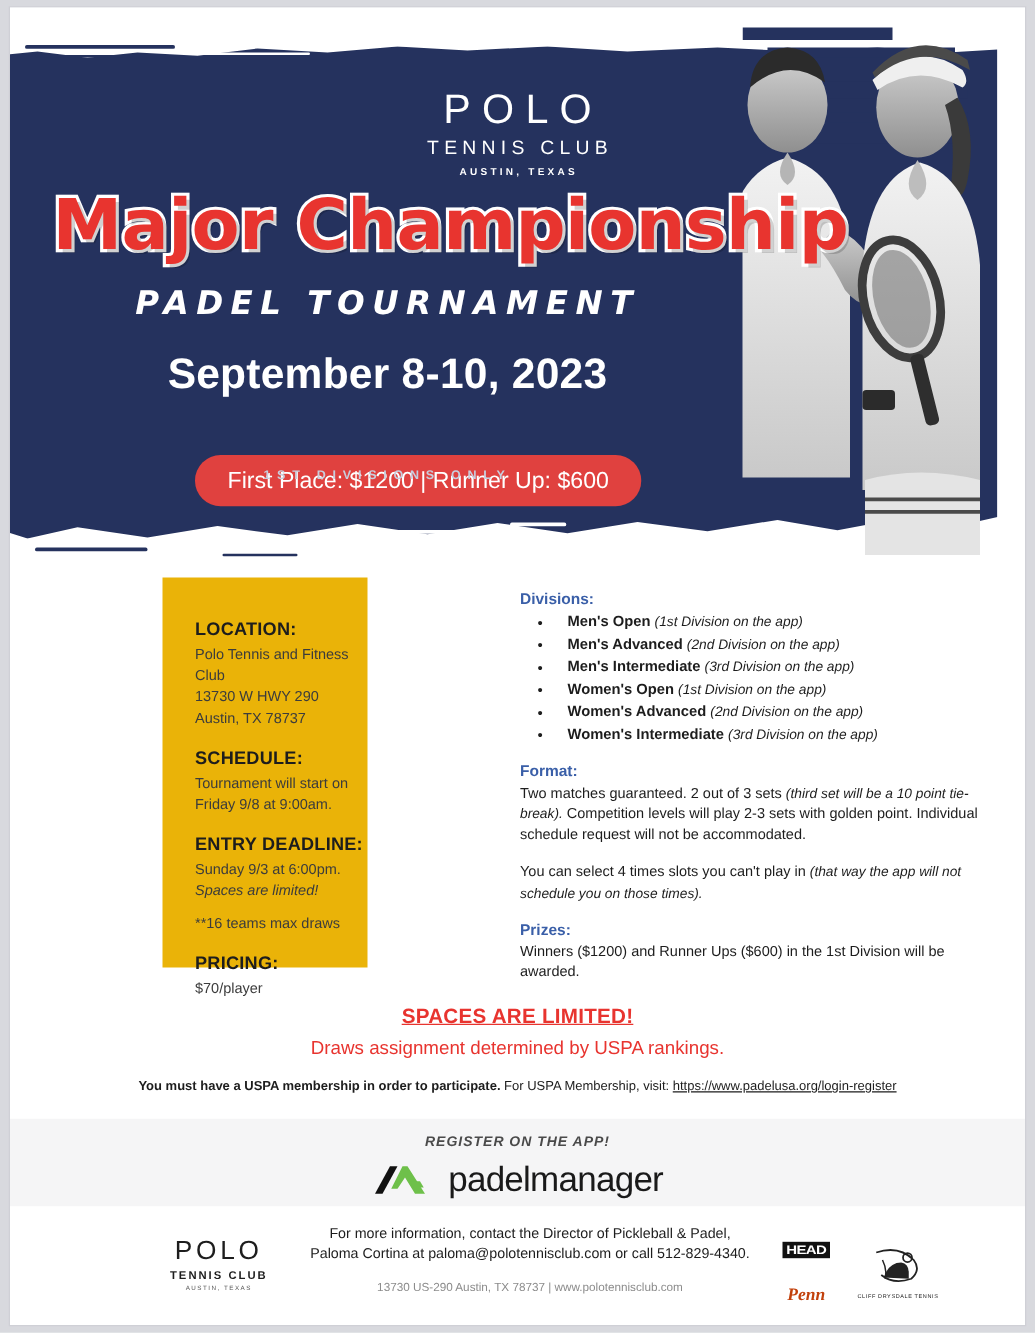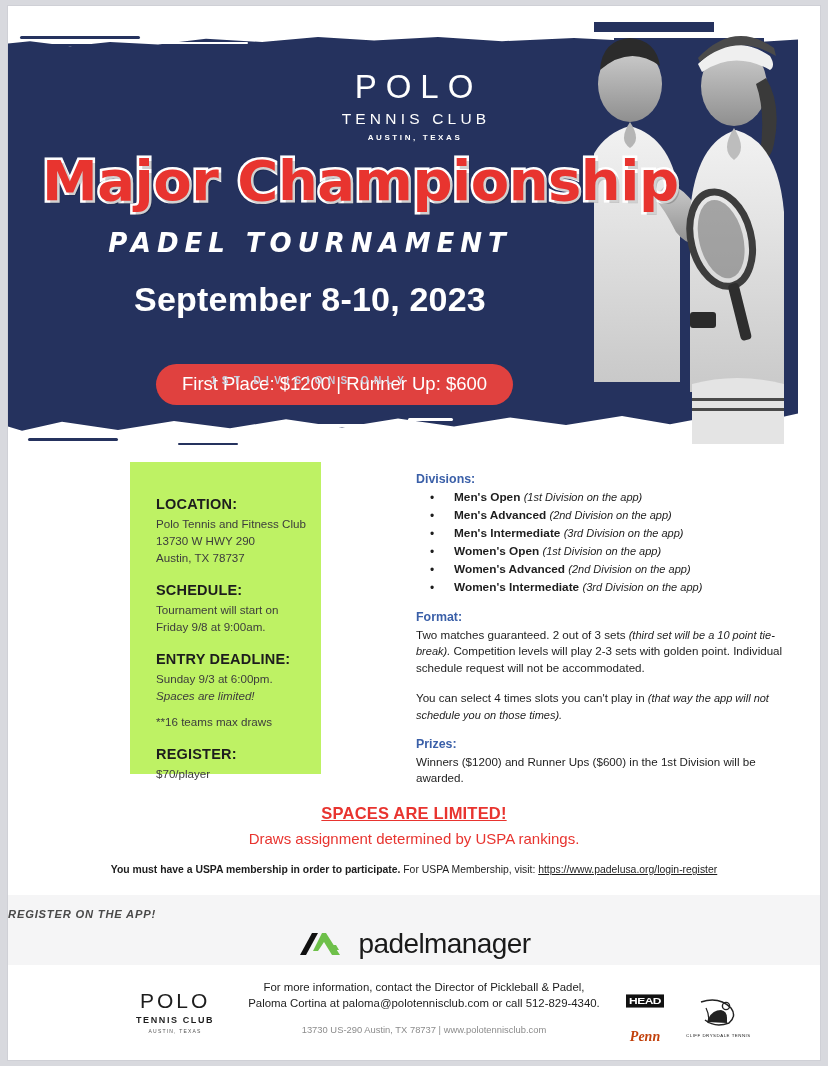--- a/index.html
+++ b/index.html
@@ -105,22 +105,22 @@
 
   
   .players {
     position: absolute; right: -2px; top: 6px;
     width: 228px; height: 432px; z-index: 5;
   }
 
   
   .infobox {
     position: absolute; left: 122px; top: 456px;
-    width: 191px; height: 312px;
-    background: #bef264;
+    width: 164px; height: 312px;
+    background: #eab308;
     padding: 34px 0 0 26px;
   }
   .ib-h {
     font-size: 14.5px; font-weight: 700; color: #1d1d1d;
     letter-spacing: 0.2px; margin-bottom: 3px;
   }
   .ib-l { font-size: 11.6px; color: #3c3c3c; line-height: 1.47; }
   .ib-l.it { font-style: italic; }
   .ib-gap { height: 16px; }
   .ib-gap-s { height: 9px; }
@@ -164,20 +164,21 @@
   .uspa {
     margin-top: 17px; font-size: 10.4px; color: #1d1d1d;
   }
   .uspa b { font-weight: 700; }
   .uspa a { color: #1d1d1d; text-decoration: underline; }
 
   .appband {
     position: absolute; left: 0; top: 889px;
     width: 812px; height: 70px;
     background: #f5f5f6;
+    text-align: center;
   }
   .app-label {
     margin-top: 13px; font-size: 11.2px; font-weight: 700;
     font-style: italic; color: #4a4a4a; letter-spacing: 0.8px;
   }
   .pm-row {
     margin-top: 8px; display: flex; align-items: center;
     justify-content: center; gap: 9px;
   }
   .pm-name {
@@ -312,21 +313,21 @@
     <div class="ib-l">Friday 9/8 at 9:00am.</div>
 
     <div class="ib-gap"></div>
     <div class="ib-h">ENTRY DEADLINE:</div>
     <div class="ib-l">Sunday 9/3 at 6:00pm.</div>
     <div class="ib-l it">Spaces are limited!</div>
     <div class="ib-gap-s"></div>
     <div class="ib-l">**16 teams max draws</div>
 
     <div class="ib-gap"></div>
-    <div class="ib-h">REGISTER:</div>
+    <div class="ib-h">PRICING:</div>
     <div class="ib-l">$70/player</div>
   </div>
 
   <div class="rightcol">
     <div class="sec-h">Divisions:</div>
     <ul class="divlist">
       <li><span class="div-name">Men's Open</span> <span class="div-note">(1st Division on the app)</span></li>
       <li><span class="div-name">Men's Advanced</span> <span class="div-note">(2nd Division on the app)</span></li>
       <li><span class="div-name">Men's Intermediate</span> <span class="div-note">(3rd Division on the app)</span></li>
       <li><span class="div-name">Women's Open</span> <span class="div-note">(1st Division on the app)</span></li>

